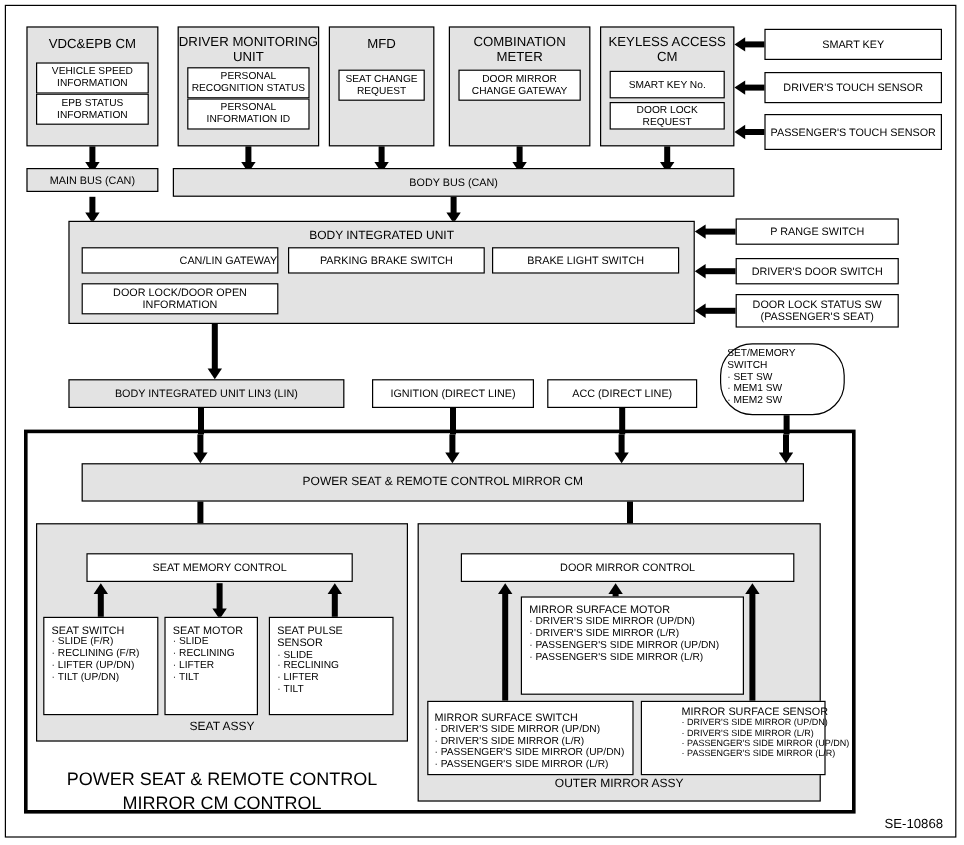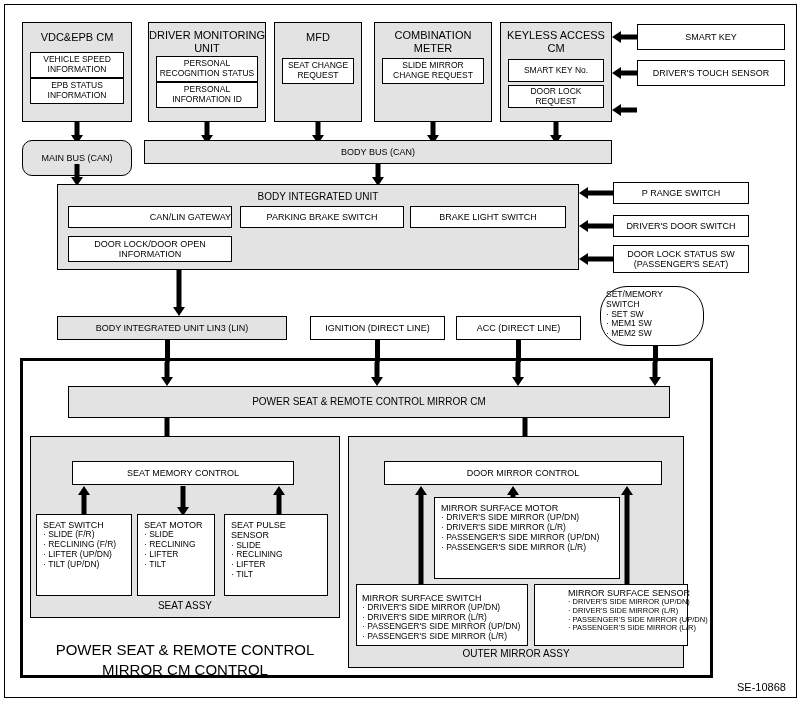--- a/index.html
+++ b/index.html
@@ -167,39 +167,42 @@
     <div class="hdr-sm">MFD</div>
   </div>
   <div class="box white" style="left:282px; top:58px; width:72px; height:26px;">
     <span class="sub">SEAT CHANGE REQUEST</span>
   </div>
 
   <div class="box gray box-top" style="left:374px; top:22px; width:118px; height:100px; padding-top:6px;">
     <div class="hdr-sm">COMBINATION METER</div>
   </div>
   <div class="box white" style="left:382px; top:58px; width:102px; height:26px;">
-    <span class="sub">SLIDE MIRROR CHANGE REQUEST</span>
+    <span class="sub">DOOR MIRROR CHANGE GATEWAY</span>
   </div>
 
   <div class="box gray box-top" style="left:500px; top:22px; width:112px; height:100px; padding-top:6px;">
     <div class="hdr-sm">KEYLESS ACCESS CM</div>
   </div>
   <div class="box white" style="left:508px; top:59px; width:96px; height:23px;">
     <span class="sub">SMART KEY No.</span>
   </div>
   <div class="box white" style="left:508px; top:85px; width:96px; height:23px;">
     <span class="sub">DOOR LOCK REQUEST</span>
   </div>
 
   <div class="box white" style="left:637px; top:24px; width:148px; height:26px;">
     <span class="lbl9">SMART KEY</span>
   </div>
   <div class="box white" style="left:637px; top:60px; width:148px; height:26px;">
     <span class="lbl9">DRIVER'S TOUCH SENSOR</span>
   </div>
+  <div class="box white" style="left:637px; top:95px; width:148px; height:30px;">
+    <span class="lbl9">PASSENGER'S TOUCH SENSOR</span>
+  </div>
 
   <div class="arr-left" style="left:612px; top:30px; width:25px; height:14px;">
     <div class="head-h"></div>
       <div class="shaft-h" style="width:17px;"></div>
   </div>
   <div class="arr-left" style="left:612px; top:66px; width:25px; height:14px;">
     <div class="head-h"></div>
       <div class="shaft-h" style="width:17px;"></div>
   </div>
   <div class="arr-left" style="left:612px; top:103px; width:25px; height:14px;">
@@ -221,21 +224,21 @@
   </div>
   <div class="arr arr-down" style="left:426px; top:122px; width:14px; height:22px;">
     <div class="shaft" style="height:14px;"></div>
       <div class="head"></div>
   </div>
   <div class="arr arr-down" style="left:549px; top:122px; width:14px; height:22px;">
     <div class="shaft" style="height:14px;"></div>
       <div class="head"></div>
   </div>
 
-  <div class="box gray" style="left:22px; top:140px; width:110px; height:36px;border-radius:10px;">
+  <div class="box gray" style="left:22px; top:140px; width:110px; height:20px;">
     <span class="lbl9">MAIN BUS (CAN)</span>
   </div>
   <div class="box gray" style="left:144px; top:140px; width:468px; height:24px;">
     <span class="lbl9">BODY BUS (CAN)</span>
   </div>
 
   <div class="arr arr-down" style="left:70px; top:164px; width:14px; height:22px;">
     <div class="shaft" style="height:14px;"></div>
       <div class="head"></div>
   </div>

